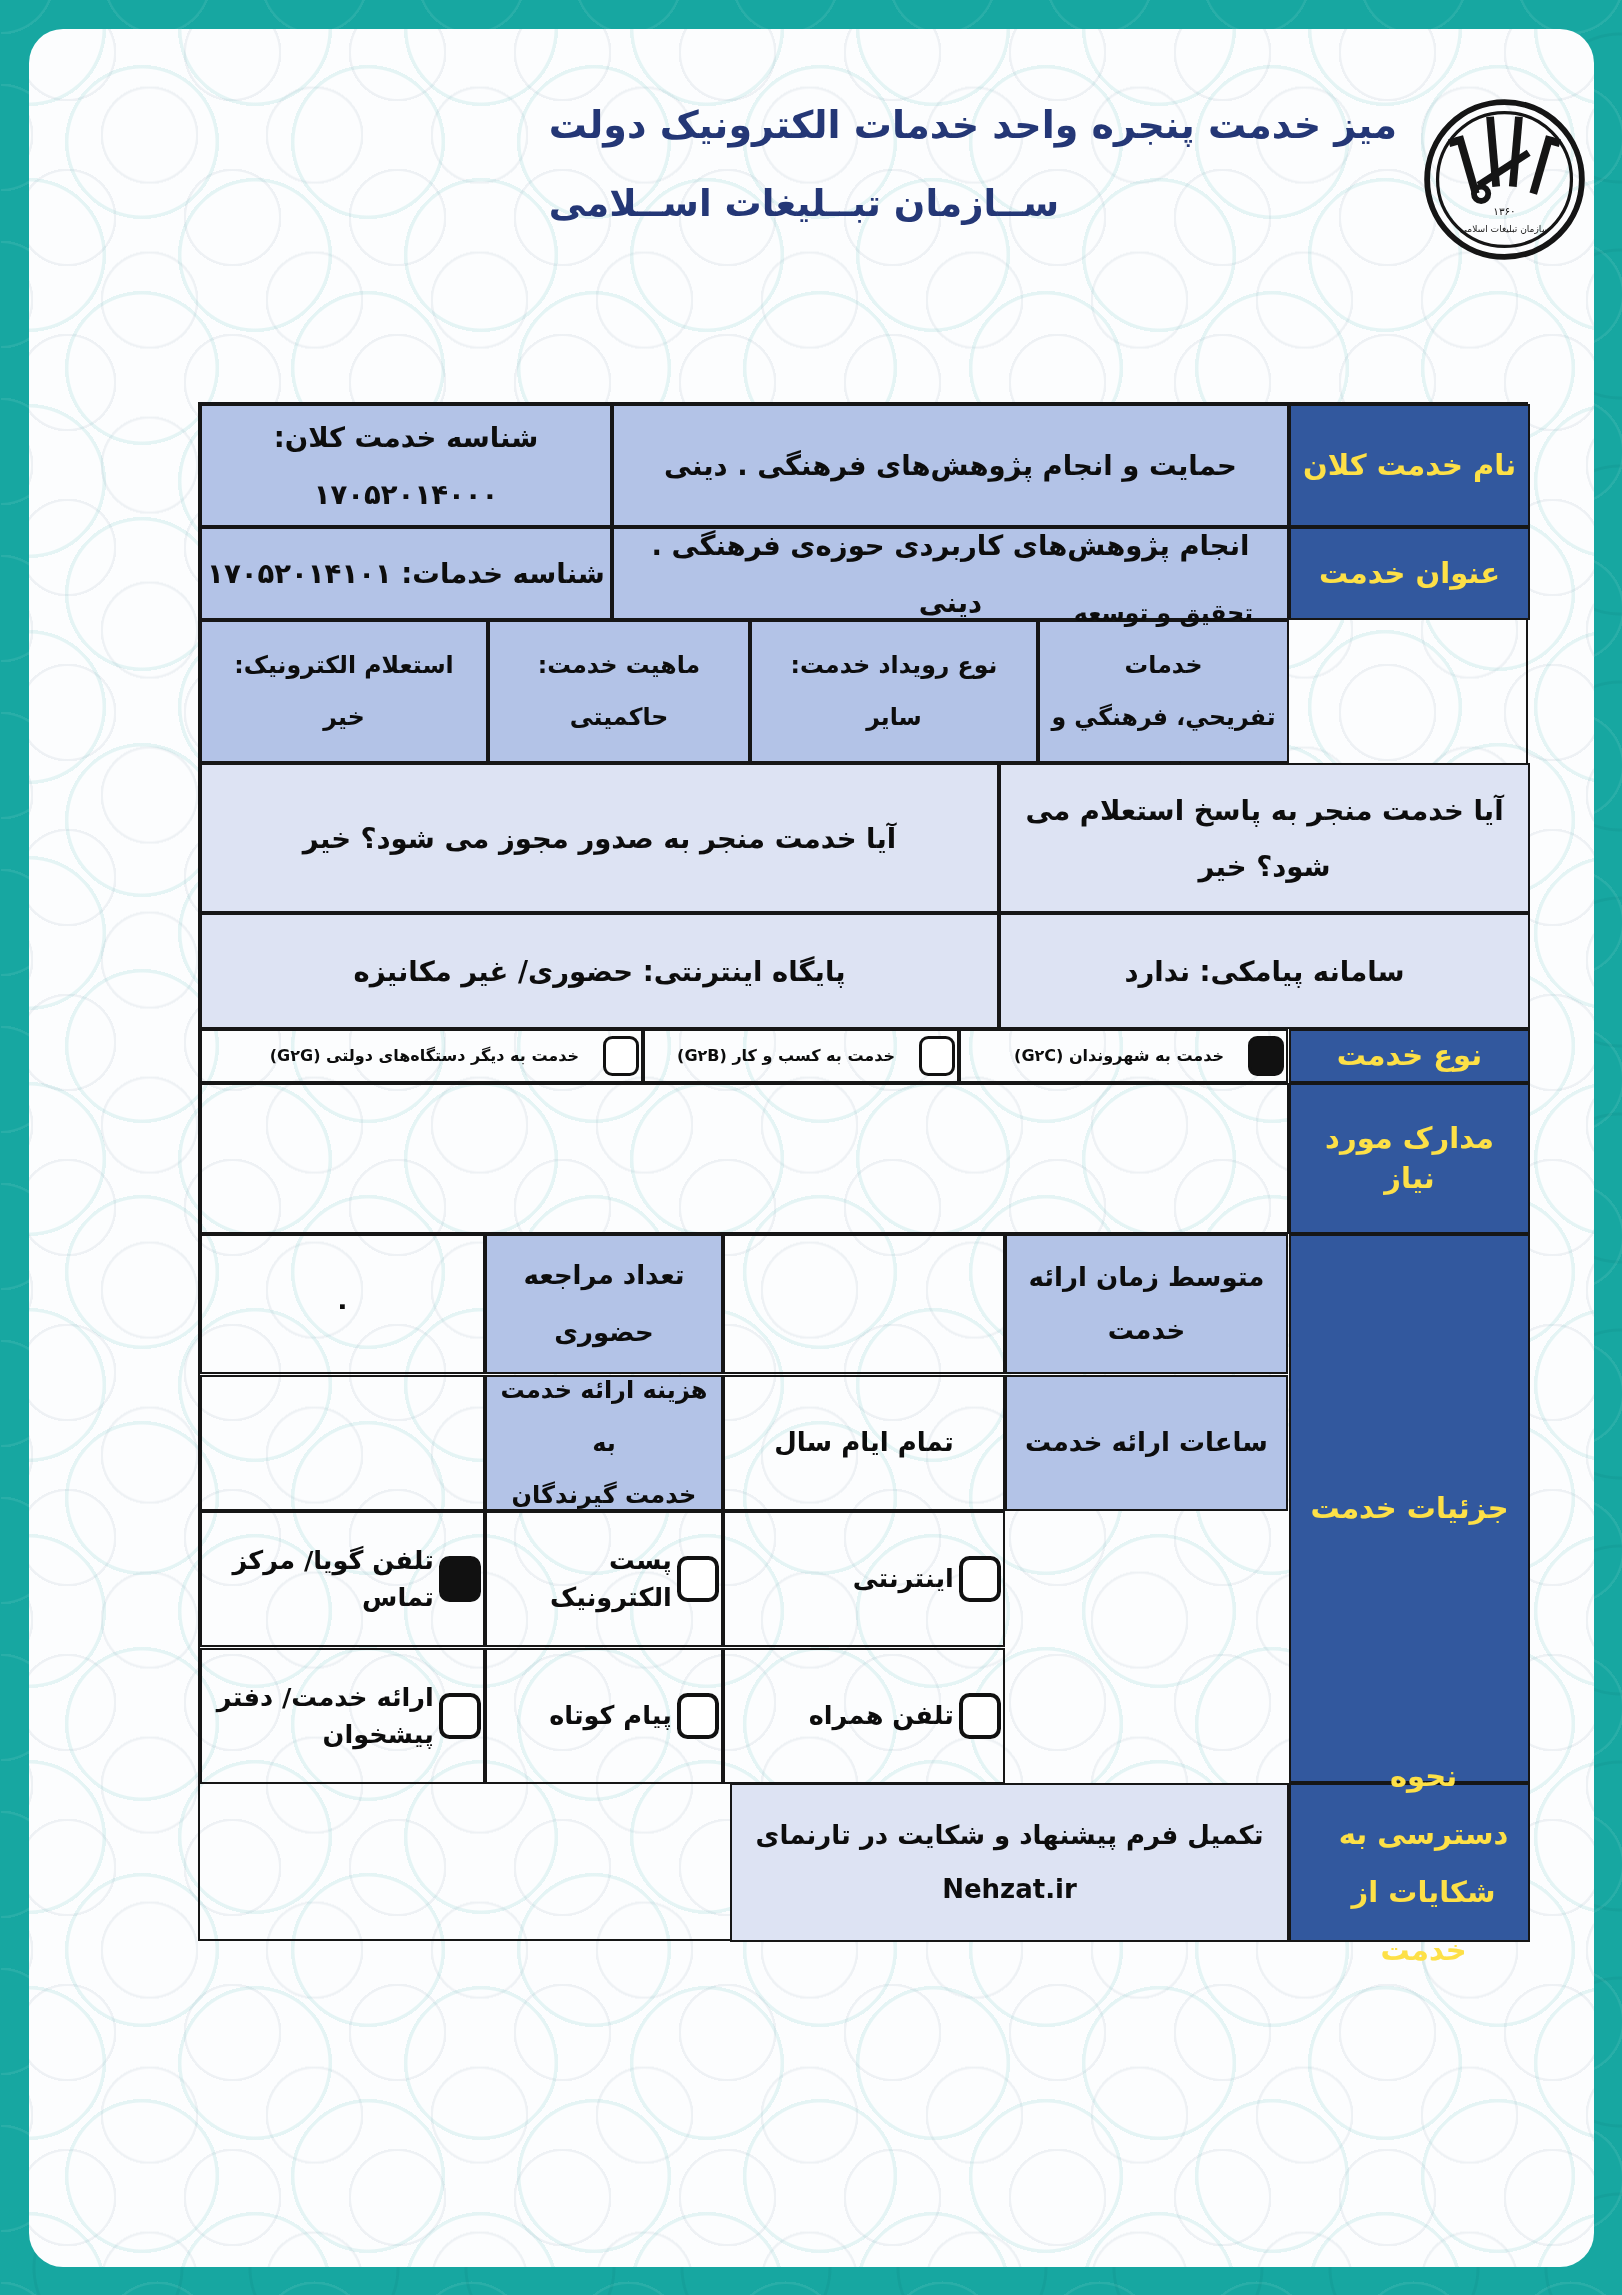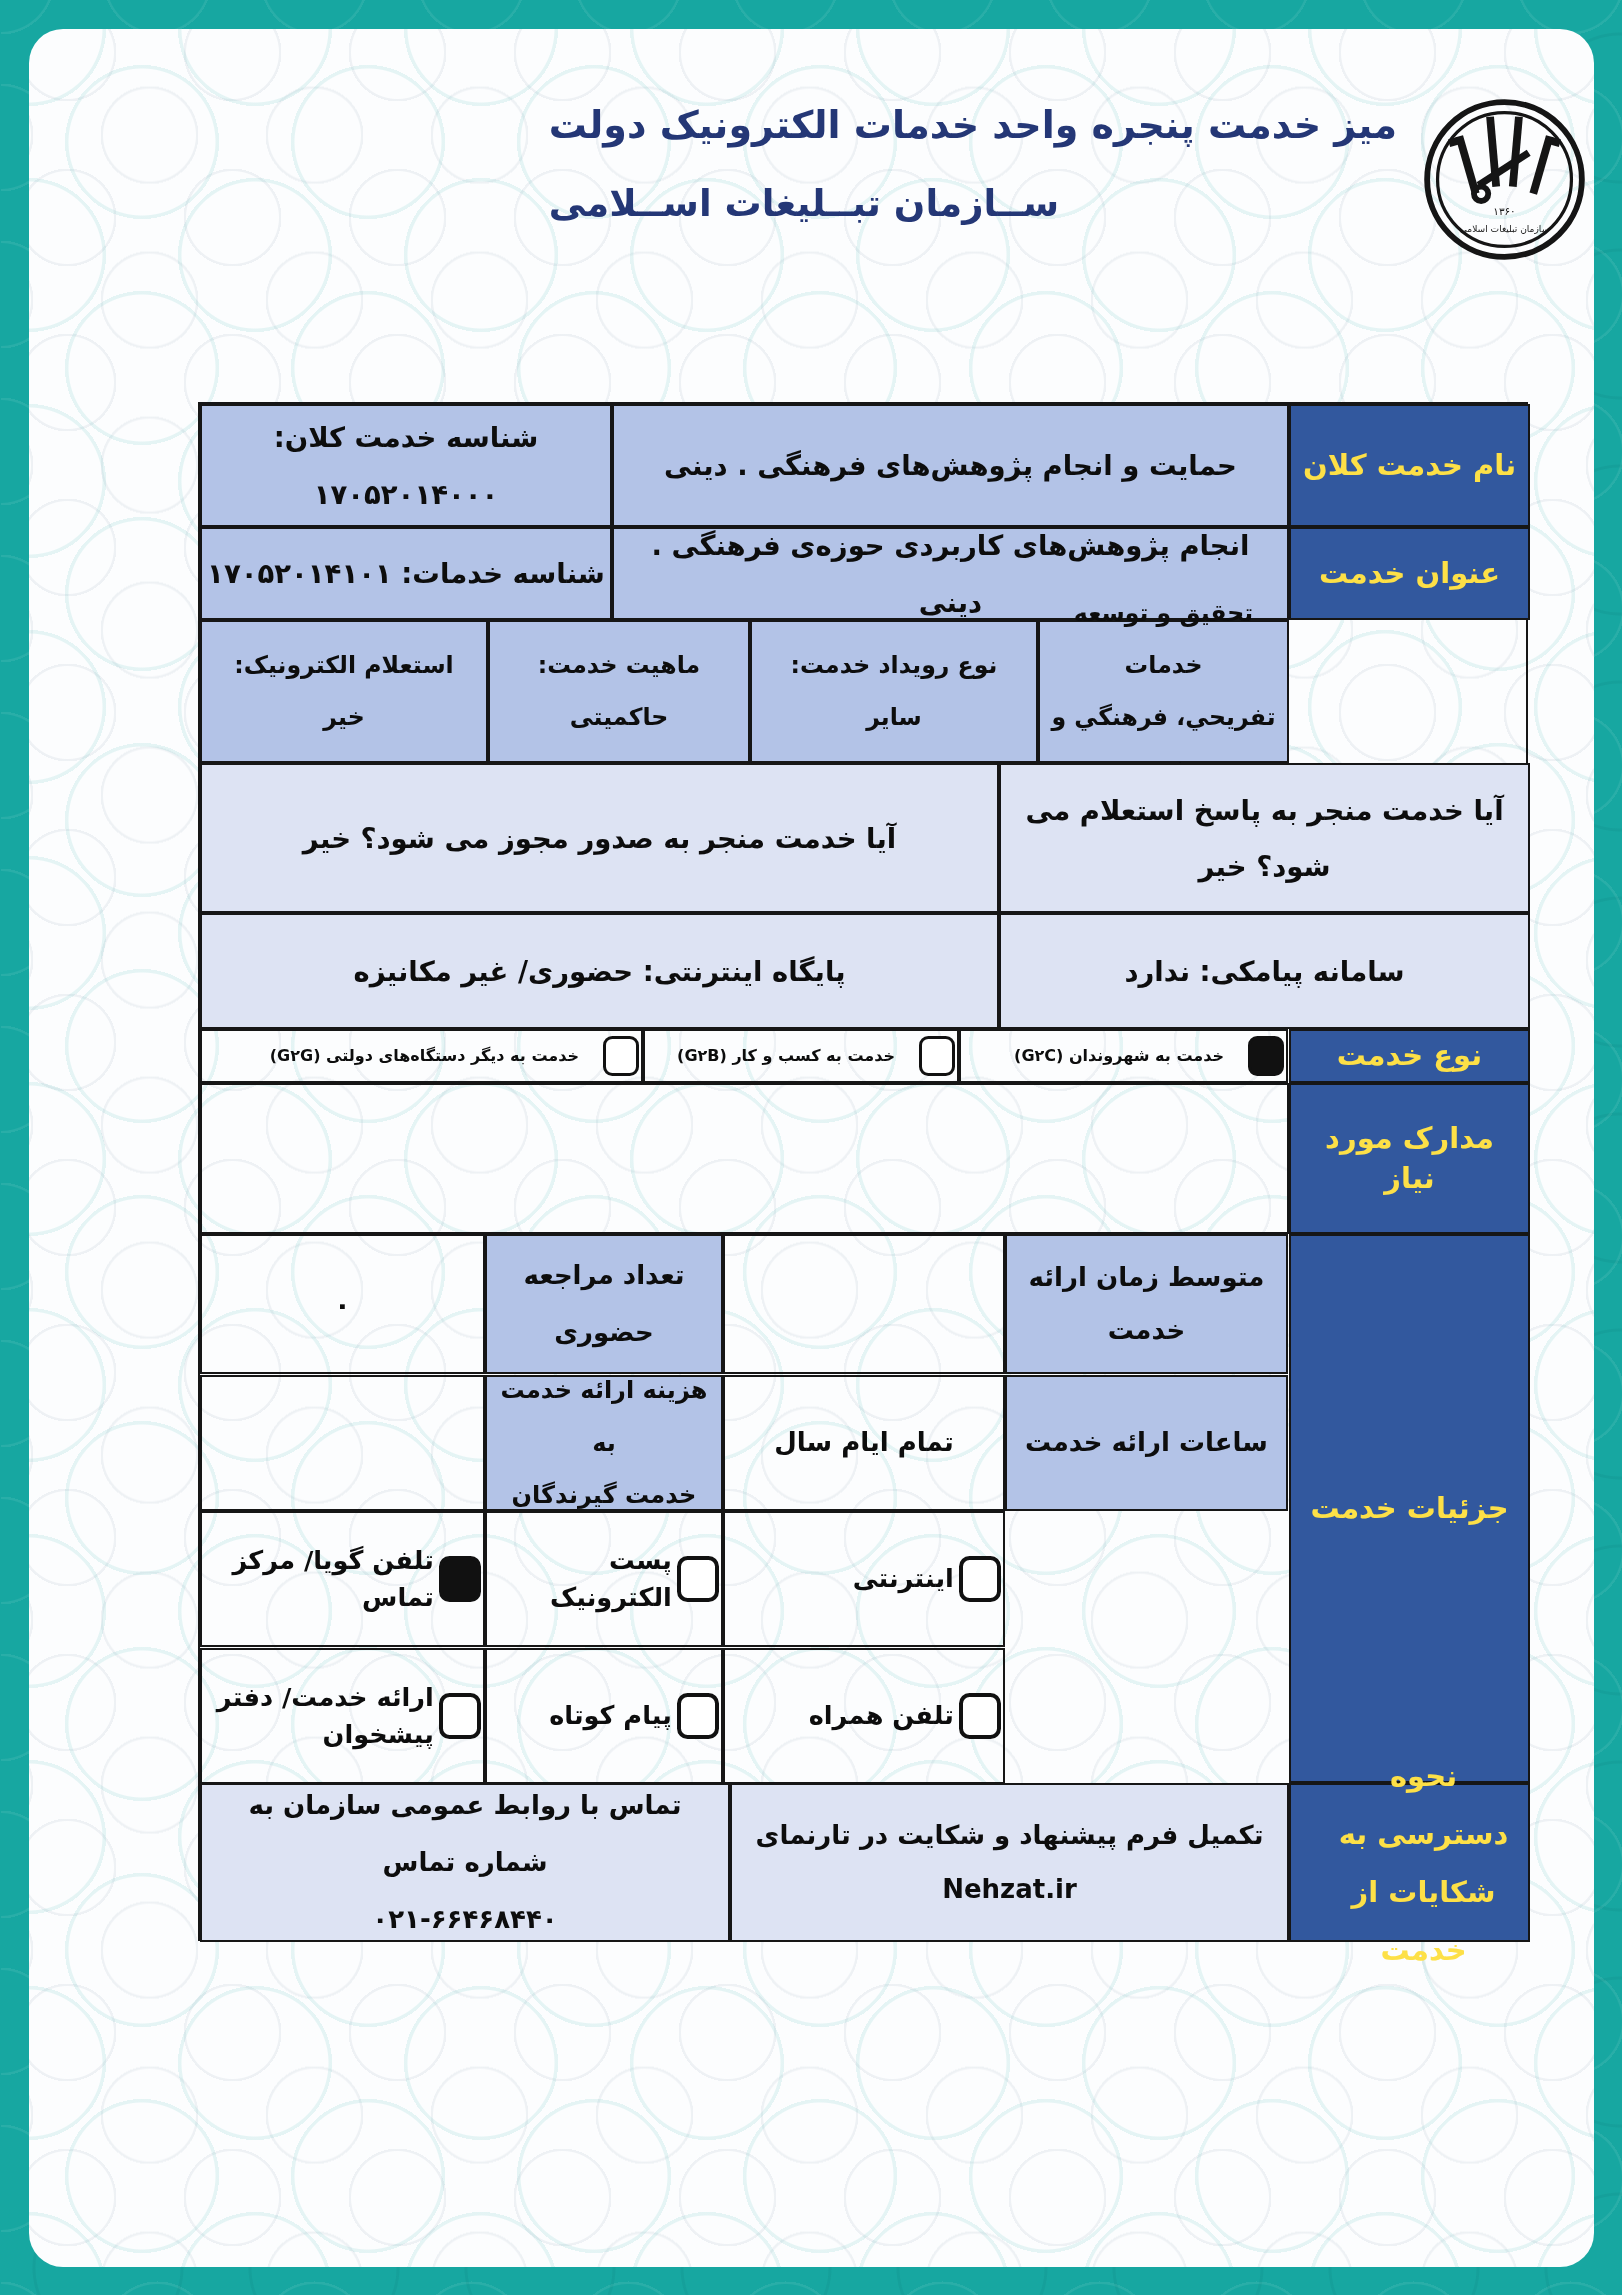--- a/index.html
+++ b/index.html
@@ -177,18 +177,16 @@
       <span class="box"></span>
       <span>پیام کوتاه</span>
     </div>
     <div class="cell wh cb" style="left:0;top:1244px;width:285px;height:136px">
       <span class="box"></span>
       <span>ارائه خدمت/ دفتر
 پیشخوان</span>
     </div>
 
     <div class="cell lv fs40" style="left:530px;top:1379px;width:559px;height:159px">تکمیل فرم پیشنهاد و شکایت در تارنمای Nehzat.ir</div>
-    <div class="cell lv fs40 lh22" style="left:0;top:1379px;width:530px;height:159px">تماس با روابط عمومی سازمان به شماره تماس
-۰۲۱-۶۶۴۶۸۴۴۰</div>
 
   </div>
 </div>
 
 
 </body></html>

